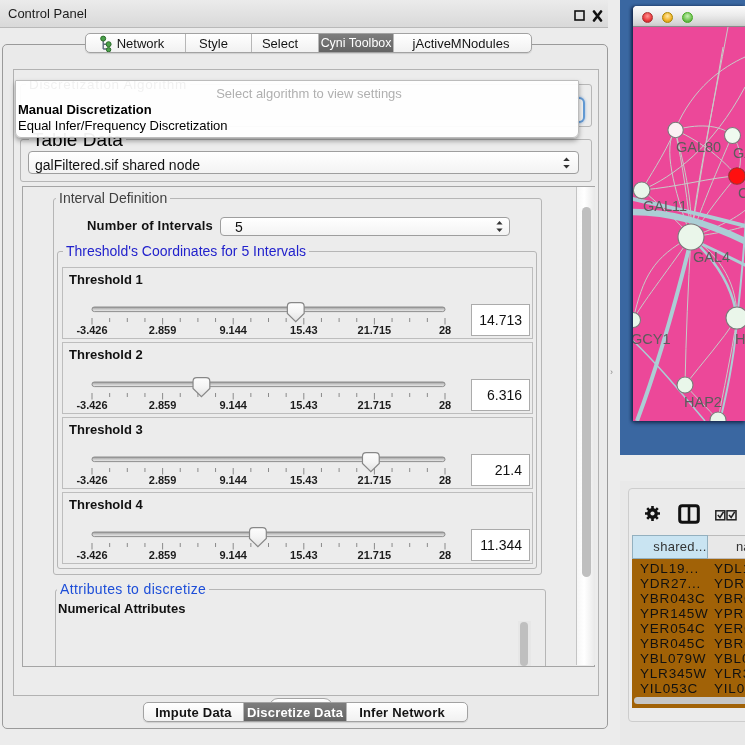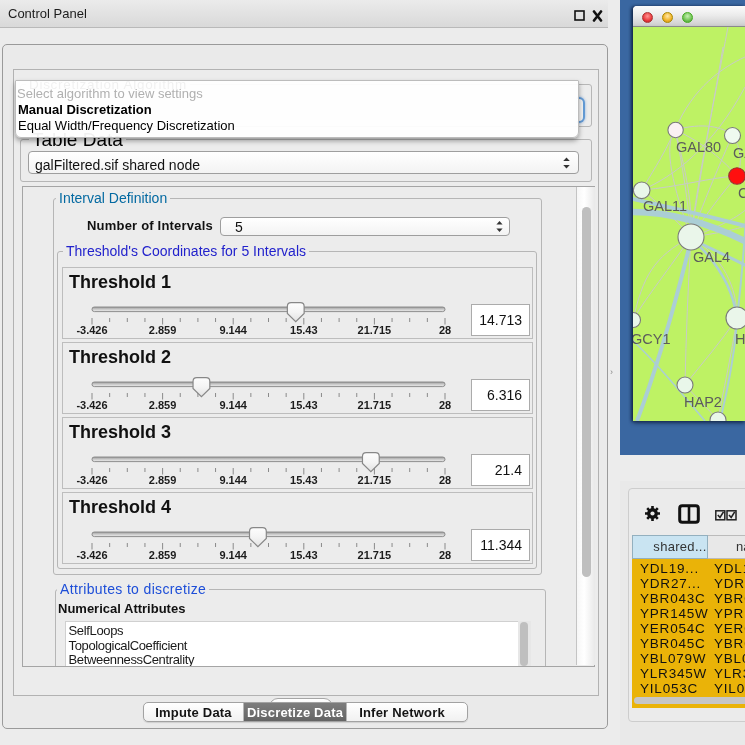--- a/index.html
+++ b/index.html
@@ -20,75 +20,89 @@
   .grp{border:1px solid #b6b6b6;border-radius:3px;}
   .gtitle{position:absolute;top:-8px;background:#ececec;padding:0 3px;font-size:14px;line-height:15px;}
   
   .combo{background:linear-gradient(#ffffff,#f3f3f3);border:1px solid #9e9e9e;border-radius:4px;font-size:14px;color:#111;}
   .combo .ct{position:absolute;left:10px;top:3px;}
   .updn{position:absolute;width:9px;}
   
   .vfield{background:#fff;border:1px solid #ababab;font-size:14px;color:#111;text-align:right;}
   
   .tbox{position:absolute;left:39px;width:469px;height:70px;border:1px solid #bdbdbd;background:#ececec;}
-  .tbox .tl{position:absolute;left:6px;top:4px;font-weight:bold;font-size:18px;color:#111;}
+  .tbox .tl{position:absolute;left:6px;top:4px;font-weight:bold;font-size:13px;color:#111;}
   
   .sbthumb{background:#bfbfbf;border-radius:5px;}
   
   #applybtn{left:269px;top:674px;width:62px;height:16px;border:1px solid #a6a6a6;border-radius:9px;background:linear-gradient(#ffffff,#ececec);font-size:13px;color:#111;text-align:center;line-height:16px;margin-top:24px;}
   
   #bluebg{left:620px;top:0;width:125px;height:455px;background:#3a67a1;}
   #netwin{left:633px;top:6px;width:112px;height:415px;background:#fff;border-radius:4px 0 0 0;overflow:hidden;box-shadow:-2px 0 3px rgba(5,15,40,0.55),0 2px 4px rgba(5,15,40,0.6);}
   #nettitle{left:0;top:0;width:112px;height:20px;background:linear-gradient(#fbfbfb,#ececec 45%,#d3d3d3 90%,#c7c7c7);border-bottom:1px solid #8a8a8a;border-radius:4px 0 0 0;}
   .light{position:absolute;top:6px;width:9px;height:9px;border-radius:50%;}
   #tpbar{left:620px;top:454px;width:125px;height:26px;background:linear-gradient(#f2f2f2,#dedede);border-bottom:1px solid #bdbdbd;}
   #tpbar .t{position:absolute;left:15px;top:6px;font-size:13px;color:#1c1c1c;}
   #tpbody{left:620px;top:481px;width:125px;height:264px;background:#e9e9e9;}
   #tppanel{left:8px;top:7px;width:120px;height:232px;background:#ebebeb;border:1px solid #cdcdcd;border-radius:4px;}
   
   #popup{left:15px;top:80px;width:562px;height:56px;background:rgba(255,255,255,0.94);border:1px solid #bcbcbc;border-radius:1px 1px 6px 6px;box-shadow:0 3px 5px rgba(0,0,0,0.35);}
-  #popup .r1{position:absolute;left:1px;top:5px;width:100%;text-align:left;font-size:13px;color:#b0b0b0;}
+  #popup .r1{position:absolute;left:12px;top:5px;width:100%;text-align:center;font-size:13px;color:#b0b0b0;}
   #popup .r2{position:absolute;left:2px;top:21px;font-size:13px;font-weight:bold;color:#000;}
   #popup .r3{position:absolute;left:2px;top:37px;font-size:13px;color:#000;}
 </style>
 </head>
 <body>
 <div id="app">
 
   <div id="titlebar" class="abs">
       <span class="t">Control Panel</span>
     <svg class="abs" style="left:574px;top:10px" width="32" height="12" viewBox="0 0 32 12">
       <rect x="1" y="1" width="9" height="9" fill="none" stroke="#111" stroke-width="1.6"></rect>
       <path d="M20 1.5 L27 10.5 M27 1.5 L20 10.5" stroke="#111" stroke-width="2.6" stroke-linecap="round"></path>
     </svg>
   </div>
   <div id="tabpane" class="abs"></div>
   <div id="innerpanel" class="abs"></div>
 
+  <div class="seg abs" style="left:85px;top:33px;width:445px;">
+    <div class="s" style="width:100px;padding-right:7px;box-sizing:border-box;">
+      <svg width="13" height="17" viewBox="0 0 13 17" style="margin-right:4px;">
+        <path d="M3.2 4.5 V14 M3.2 9.2 H8 M3.2 14 H8" stroke="#5c6b7c" stroke-width="1.4" fill="none"></path>
+        <circle cx="3.2" cy="3.6" r="2.5" fill="#4aa14a" stroke="#2c6b2c"></circle>
+        <circle cx="8.6" cy="9.2" r="2.5" fill="#4aa14a" stroke="#2c6b2c"></circle>
+        <circle cx="8.6" cy="14.7" r="2.2" fill="#4aa14a" stroke="#2c6b2c"></circle>
+      </svg>
+      Network</div>
+    <div class="s" style="width:66px;padding-right:10px;box-sizing:border-box;">Style</div>
+    <div class="s" style="width:67px;padding-right:10px;box-sizing:border-box;">Select</div>
+    <div class="s sel" style="width:74px;font-size:12.4px;">Cyni Toolbox</div>
+    <div class="s" style="width:134px;">jActiveMNodules</div>
+  </div>
 
   <div class="grp abs" style="left:20px;top:84px;width:570px;height:41px;">
     <span class="gtitle" style="left:5px;font-size:13.5px;letter-spacing:0.7px;">Discretization Algorithm</span>
   </div>
   <div class="abs" style="left:577px;top:97px;width:6px;height:22px;border:2.5px solid #639ad4;border-left:none;border-radius:0 6px 6px 0;box-shadow:0 0 3px #85aede;background:#f2f2f2;"></div>
 
   <div class="grp abs" style="left:20px;top:139px;width:570px;height:41px;">
     <span class="gtitle" style="left:8px;font-size:19px;">Table Data</span>
   </div>
   <div class="combo abs" style="left:28px;top:151px;width:549px;height:21px;">
     <span class="ct" style="left:6px;top:5px;">galFiltered.sif shared node</span>
     <svg class="updn" style="left:533px;top:3px;" width="11" height="16" viewBox="0 0 11 16">
       <path d="M1.5 5.6 L5.5 1.2 L9.5 5.6 Z" fill="#333"></path>
       <path d="M1.5 10.4 L5.5 14.8 L9.5 10.4 Z" fill="#333"></path>
     </svg>
   </div>
 
   <div class="abs" id="viewport" style="left:22px;top:186px;width:571px;height:479px;border:1px solid #a5a5a5;overflow:hidden;background:#ececec;">
 
     <div class="grp abs" style="left:30px;top:11px;width:487px;height:375px;">
-      <span class="gtitle" style="left:2px;color:#0369a1;">Interval Definition</span>
+      <span class="gtitle" style="left:2px;color:#404040;">Interval Definition</span>
     </div>
     <div class="abs" style="left:64px;top:31px;font-size:13px;font-weight:bold;letter-spacing:0.2px;color:#111;">Number of Intervals</div>
     <div class="combo abs" style="left:197px;top:30px;width:288px;height:17px;">
       <span class="ct" style="top:1px;left:14px;">5</span>
       <svg class="updn" style="left:274px;top:2px;" width="9" height="13" viewBox="0 0 9 13">
         <path d="M1.4 4.4 L4.5 1 L7.6 4.4 Z" fill="#333"></path>
         <path d="M1.4 8.6 L4.5 12 L7.6 8.6 Z" fill="#333"></path>
       </svg>
     </div>
 
@@ -209,23 +223,20 @@
           </g>
           <path d="M190.51 45.5 L190.51 38.4 Q190.51 34.6 194.31 34.6 L203.51 34.6 Q207.31 34.6 207.31 38.4 L207.31 45.5 L198.91 53.6 Z" fill="url(#th4)" stroke="#878787" stroke-width="1.2"></path>
         </svg>
       <div class="vfield abs" style="left:408px;top:36px;width:50px;height:30px;line-height:30px;padding-right:7px;">11.344</div>
     </div>
 
     <div class="grp abs" style="left:32px;top:402px;width:489px;height:92px;">
       <span class="gtitle" style="left:1px;color:#1d4ed8;letter-spacing:0.35px;">Attributes to discretize</span>
     </div>
     <div class="abs" style="left:35px;top:414px;font-size:13px;font-weight:bold;color:#111;">Numerical Attributes</div>
-    <div class="abs" style="left:42px;top:434px;width:452px;height:47px;background:#fff;border:1px solid #d0d0d0;border-bottom:none;">
-      <div style="position:absolute;left:2.5px;top:2px;font-size:13px;letter-spacing:-0.35px;color:#1a1a1a;line-height:14.7px;">SelfLoops<br>TopologicalCoefficient<br>BetweennessCentrality</div>
-    </div>
     <div class="abs" style="left:495px;top:434px;width:13px;height:47px;background:#e7e7e7;">
       <div class="sbthumb" style="position:absolute;left:2px;top:1px;width:8px;height:44px;"></div>
     </div>
   </div>
 
   <div class="abs" style="left:576px;top:187px;width:18px;height:478px;background:linear-gradient(90deg,#f6f6f6,#ffffff 40%,#e9e9e9);border-left:1px solid #c4c4c4;"></div>
   <div class="abs sbthumb" style="left:582px;top:207px;width:9px;height:370px;"></div>
 
   <div id="applybtn" class="abs">Apply</div>
 
@@ -236,21 +247,21 @@
   </div>
 
   <div id="bluebg" class="abs"></div>
   <div class="abs" style="left:610px;top:368px;width:6px;height:9px;color:#8a8a8a;font-size:9px;line-height:9px;">›</div>
   <div id="netwin" class="abs">
     <div id="nettitle" class="abs">
       <div class="light" style="left:9px;background:radial-gradient(circle at 50% 35%,#ff9492,#e9383c 60%,#b01418);border:0.5px solid #a33;"></div>
       <div class="light" style="left:29px;background:radial-gradient(circle at 50% 35%,#ffe9a8,#f0b225 60%,#c78a10);border:0.5px solid #a80;"></div>
       <div class="light" style="left:49px;background:radial-gradient(circle at 50% 35%,#c7f0b2,#6fc353 60%,#3f9427);border:0.5px solid #4a2;"></div>
     </div>
-    <div class="abs" id="netcanvas" style="left:0;top:21px;width:112px;height:394px;background:#bef264;overflow:hidden;">
+    <div class="abs" id="netcanvas" style="left:0;top:21px;width:112px;height:394px;background:#ec4899;overflow:hidden;">
       <svg width="112" height="394" viewBox="0 0 112 394">
         <g fill="none" stroke="#c8cbc8" stroke-width="1">
           <path d="M42 103 C 60 60, 90 40, 112 30"></path>
           <path d="M42 103 C 70 95, 90 100, 99 108"></path>
           <path d="M42 103 C 50 140, 55 175, 58 210"></path>
           <path d="M42 103 C 30 130, 16 150, 9 163"></path>
           <path d="M42 103 C 70 115, 92 135, 104 149"></path>
           <path d="M9 163 C 40 150, 80 120, 112 60"></path>
           <path d="M9 163 C 45 160, 80 150, 104 149"></path>
           <path d="M9 163 C 30 180, 45 195, 58 210"></path>
@@ -326,31 +337,31 @@
       <g fill="none" stroke="#222" stroke-width="1.5">
         <rect x="0.8" y="0.8" width="9" height="9"></rect>
         <rect x="12" y="0.8" width="9" height="9"></rect>
       </g>
       <g fill="none" stroke="#222" stroke-width="1.6">
         <path d="M2.8 5 L5 7.5 L8.5 1.8"></path>
         <path d="M14 5 L16.2 7.5 L19.7 1.8"></path>
       </g>
     </svg>
 
-    <div class="abs" style="left:12px;top:54px;width:113px;height:173px;background:#eab308;">
+    <div class="abs" style="left:12px;top:54px;width:113px;height:173px;background:#a16207;">
       <div class="abs" style="left:0;top:0;width:74px;height:22px;background:#c9e4f2;border:1px solid #93b0bf;font-size:13px;color:#333;text-align:center;line-height:22px;text-indent:20px;letter-spacing:0.3px;">shared...</div>
       <div class="abs" style="left:76px;top:0;width:37px;height:22px;background:#e8e8e8;border:1px solid #bbb;border-left:none;font-size:13px;color:#333;">
           <span style="position:absolute;left:28px;top:3px;">na</span>
         </div>
       <div class="abs" style="left:0;top:26px;width:113px;height:132px;overflow:hidden;">
           <div class="abs" style="left:8px;top:0;font-size:13.5px;letter-spacing:0.8px;color:#111;line-height:15px;">YDL19...<br>YDR27...<br>YBR043C<br>YPR145W<br>YER054C<br>YBR045C<br>YBL079W<br>YLR345W<br>YIL053C</div>
           <div class="abs" style="left:82px;top:0;font-size:13.5px;letter-spacing:0.8px;color:#111;line-height:15px;">YDL19...<br>YDR27...<br>YBR043C<br>YPR145W<br>YER054C<br>YBR045C<br>YBL079W<br>YLR345W<br>YIL053C</div>
         </div>
       <div class="abs sbthumb" style="left:2px;top:162px;width:111px;height:7px;border-radius:4px 0 0 4px;background:#c6c6c6;"></div>
     </div>
   </div>
 
   <div id="popup" class="abs">
     <div class="r1">Select algorithm to view settings</div>
     <div class="r2">Manual Discretization</div>
-    <div class="r3">Equal Width/Frequency Discretization</div>
+    <div class="r3">Equal Infer/Frequency Discretization</div>
   </div>
 </div>
 
 </body></html>

